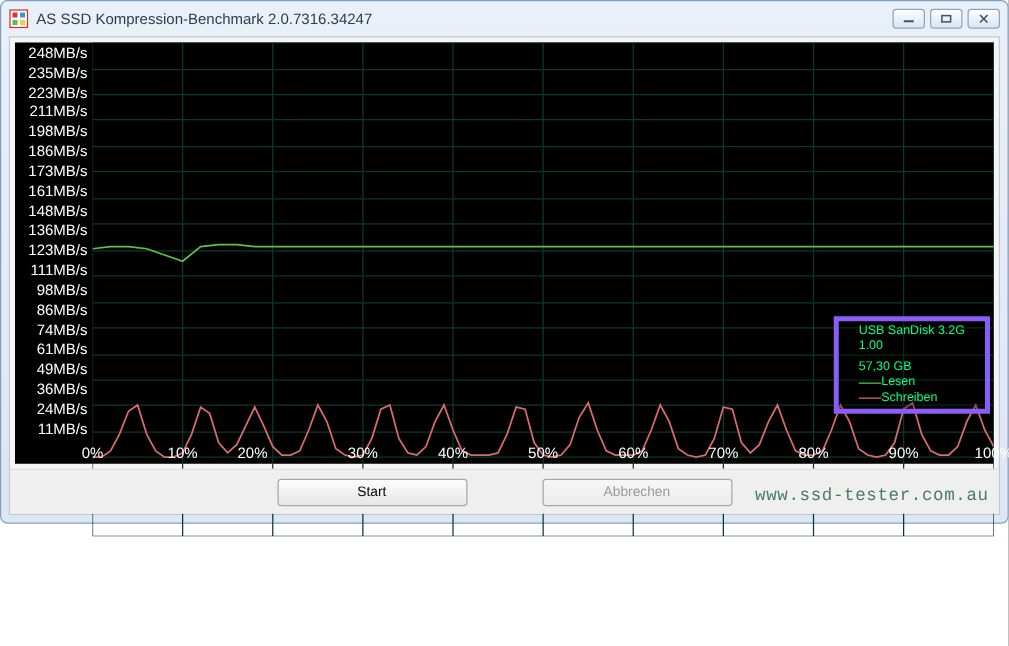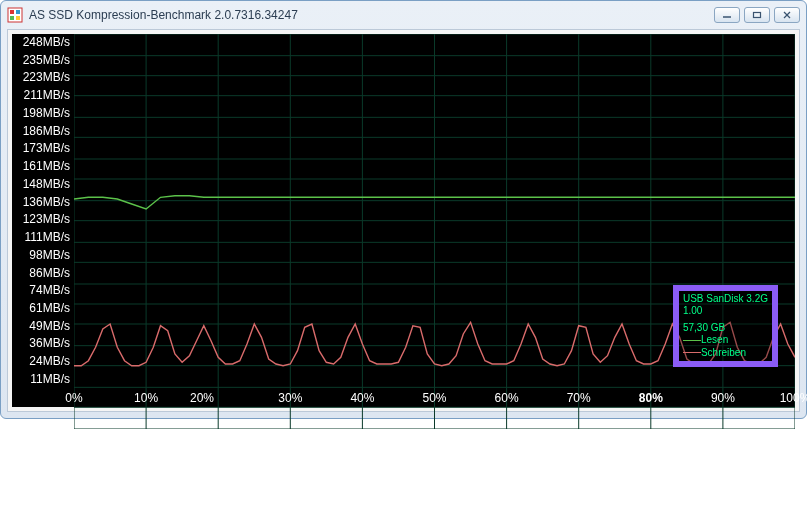--- a/index.html
+++ b/index.html
@@ -13,21 +13,21 @@
   .client { flex: 1; margin: 0 6px 6px 6px; background: #f5f5f5; border: 1px solid #bcc9d8; display: flex; flex-direction: column; }
   .menubar { height: 20px; background: linear-gradient(#fdfdfd,#ececec); border-bottom: 1px solid #d0d0d0; display: flex; align-items: center; padding: 0 8px; }
   .menuitem { padding: 2px 6px; cursor: pointer; }
   .chartwrap { flex: 1; position: relative; margin: 4px; }
   .chartbg { position: absolute; inset: 0; background: #000; }
   .ylabels { position: absolute; left: 0; top: 0; bottom: 20px; width: 62px; display: flex; flex-direction: column; justify-content: space-between; color: #fff; font-size: 12px; font-family: Arial, sans-serif; padding: 2px 4px 2px 2px; text-align: right; }
   .ylabels div { line-height: 1; white-space: nowrap; }
   .xlabels { position: absolute; left: 62px; right: 0; bottom: 0; height: 20px; color: #fff; font-size: 12px; font-family: Arial, sans-serif; }
   .xlabels span { position: absolute; transform: translateX(-50%); bottom: 2px; }
   svg.plot { position: absolute; left: 62px; top: 0; right: 0; bottom: 20px; }
-  .legendbox { position: absolute; right: 17px; bottom: 40px; border: 6px solid #8b5cf6; color: #0f8; font-size: 10px; font-family: Arial, sans-serif; padding: 2px 4px; background: rgba(0,0,0,0.3); line-height: 1.25; min-width: 90px;}
+  .legendbox { position: absolute; right: 3px; bottom: 40px; border: 4px solid #8b5cf6; color: #0f8; font-size: 10px; font-family: Arial, sans-serif; padding: 2px 16px; background: rgba(0,0,0,0.3); line-height: 1.25; min-width: 90px;}
   .legendbox .row { display: flex; align-items: center; gap: 0; }
   .legendbox .swatch { width: 18px; height: 0; border-top: 1px solid; }
   .buttonbar { height: 36px; background: #efefef; border-top: 1px solid #ddd; display: flex; align-items: center; justify-content: center; gap: 60px; position: relative;}
   .btn { width: 152px; height: 22px; border: 1px solid #a8a8a8; background: linear-gradient(#fdfdfd,#e6e6e6); border-radius: 3px; font-size: 11px; cursor: pointer; }
   .btn[disabled] { color: #9a9a9a; cursor: default; background: linear-gradient(#f6f6f6,#ececec); }
   .watermark { position: absolute; right: 8px; bottom: 6px; color: #2b6a46; font-family: "Courier New", monospace; font-size: 14px; letter-spacing: 0.5px; opacity: 0.85;}
 </style>
 </head>
 <body>
 
@@ -126,35 +126,40 @@
         </svg>
       <div class="xlabels" id="xlabels">
           <span style="left: 0px;">0%</span>
           <span style="left: 72.1px;">10%</span>
           <span style="left: 128px;">20%</span>
           <span style="left: 216.3px;">30%</span>
           <span style="left: 288.4px;">40%</span>
           <span style="left: 360.5px;">50%</span>
           <span style="left: 432.6px;">60%</span>
           <span style="left: 504.7px;">70%</span>
-          <span style="left: 576.8px; font-weight: bold;">80%</span>
+          <span style="left: 576.8px;">80%</span>
           <span style="left: 648.9px; margin-top: 37px;">90%</span>
           <span style="left: 721px;">100%</span>
         </div>
 
       <div class="legendbox">
         <div>USB  SanDisk 3.2G</div>
         <div>1.00</div>
         <div style="height:4px"></div>
         <div>57,30 GB</div>
         <div class="row">
           <span class="swatch" style="border-color:#5cc24a"></span>
           <span>Lesen</span>
         </div>
         <div class="row">
           <span class="swatch" style="border-color:#d96b6b"></span>
           <span>Schreiben</span>
         </div>
       </div>
     </div>
 
+    <div class="buttonbar">
+      <button class="btn">Start</button>
+      <button class="btn" disabled="">Abbrechen</button>
+      <div class="watermark">www.ssd-tester.com.au</div>
+    </div>
   </div>
 </div>
 
 </body></html>

